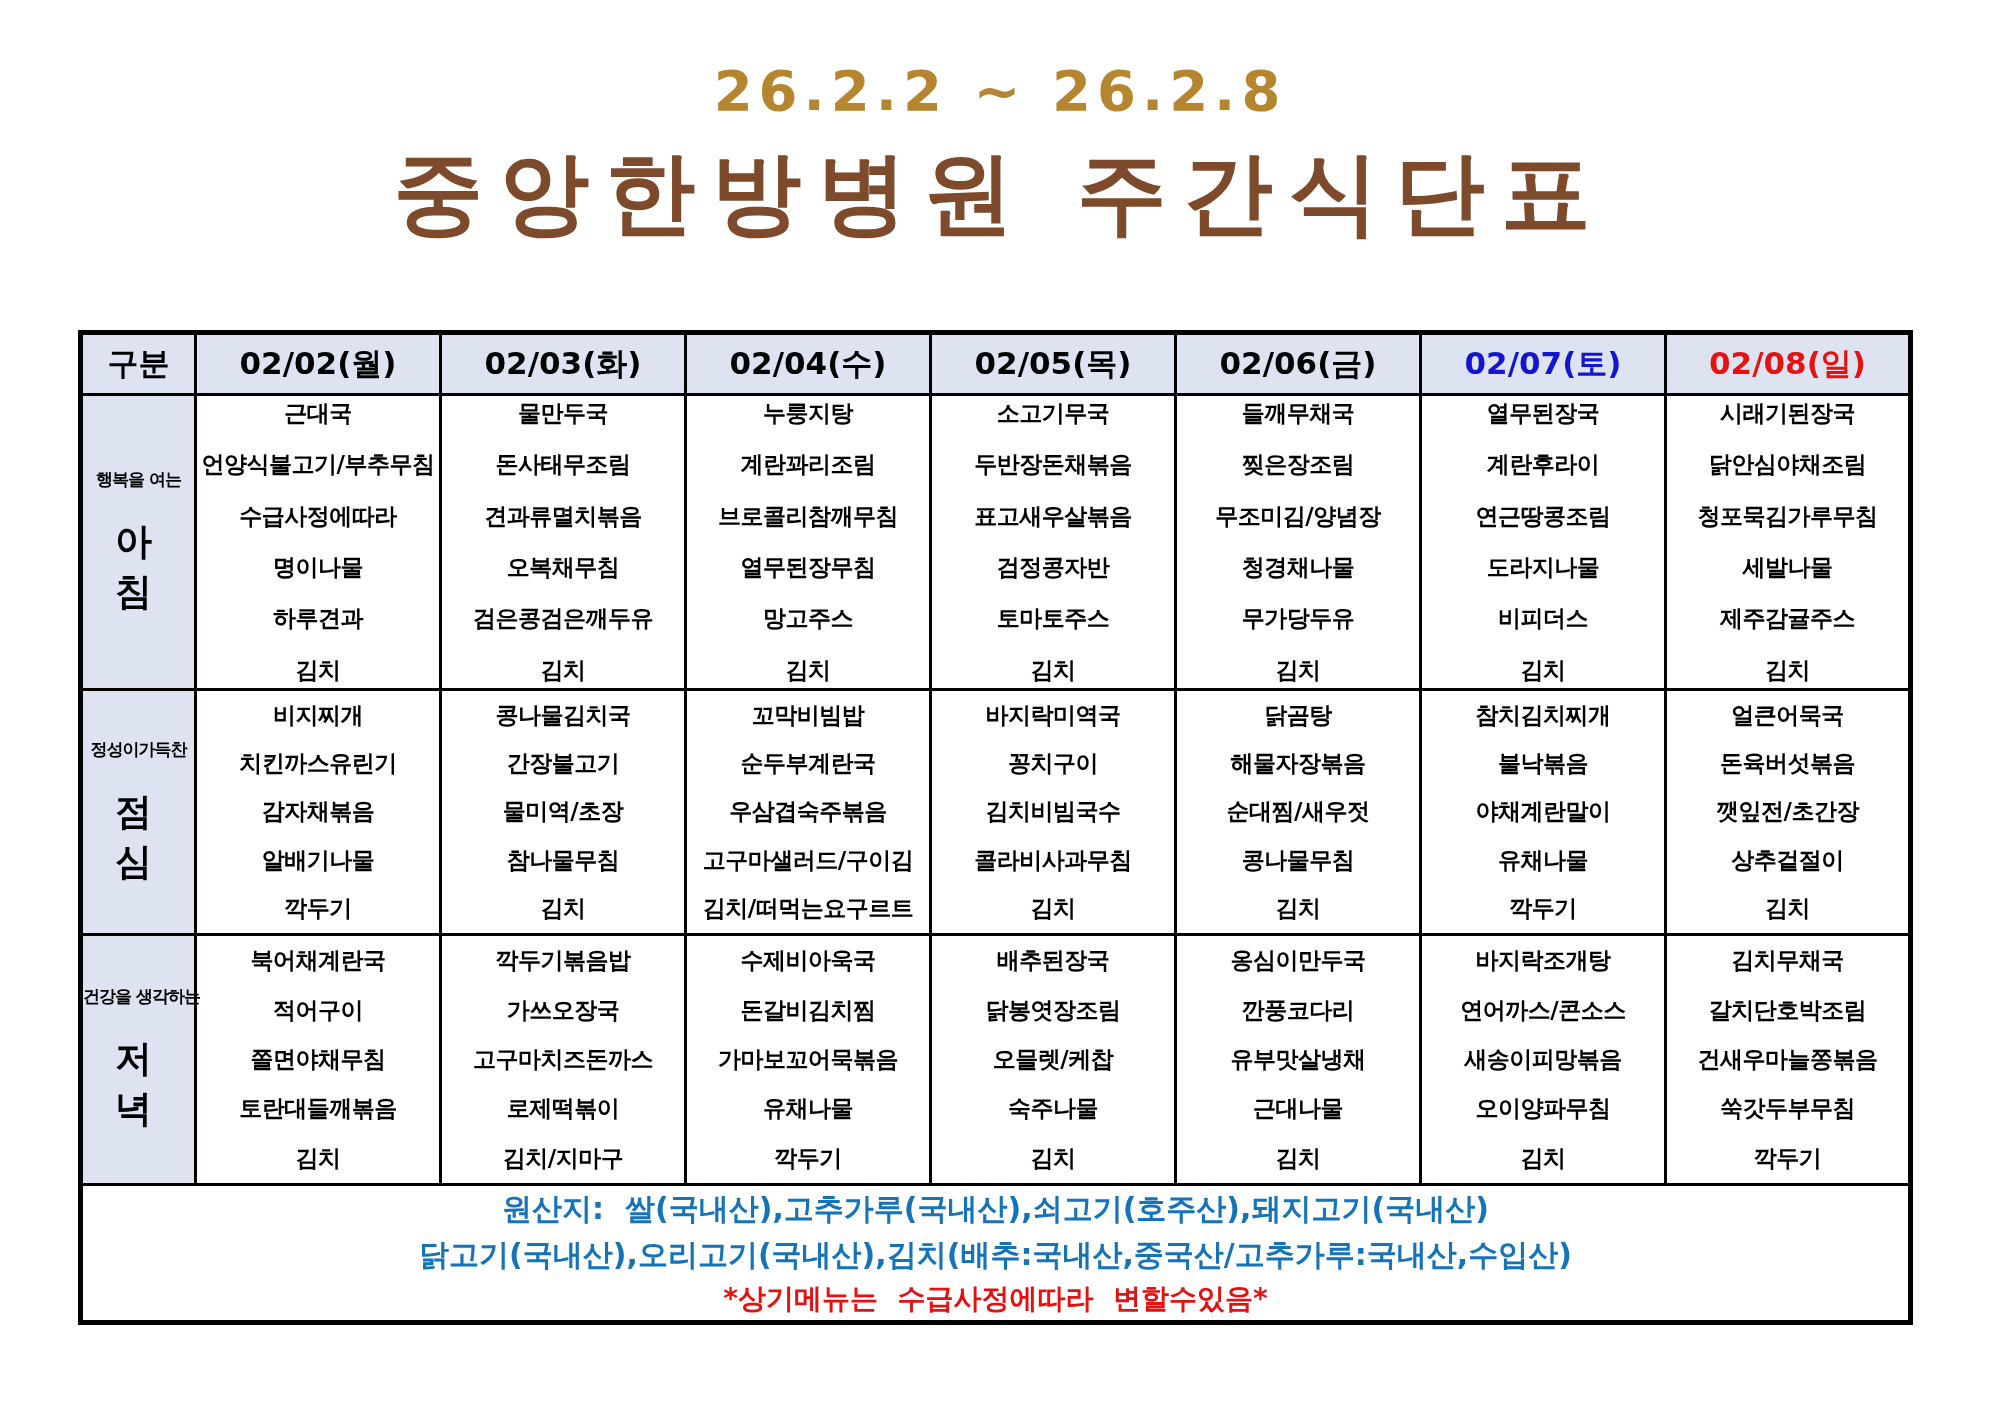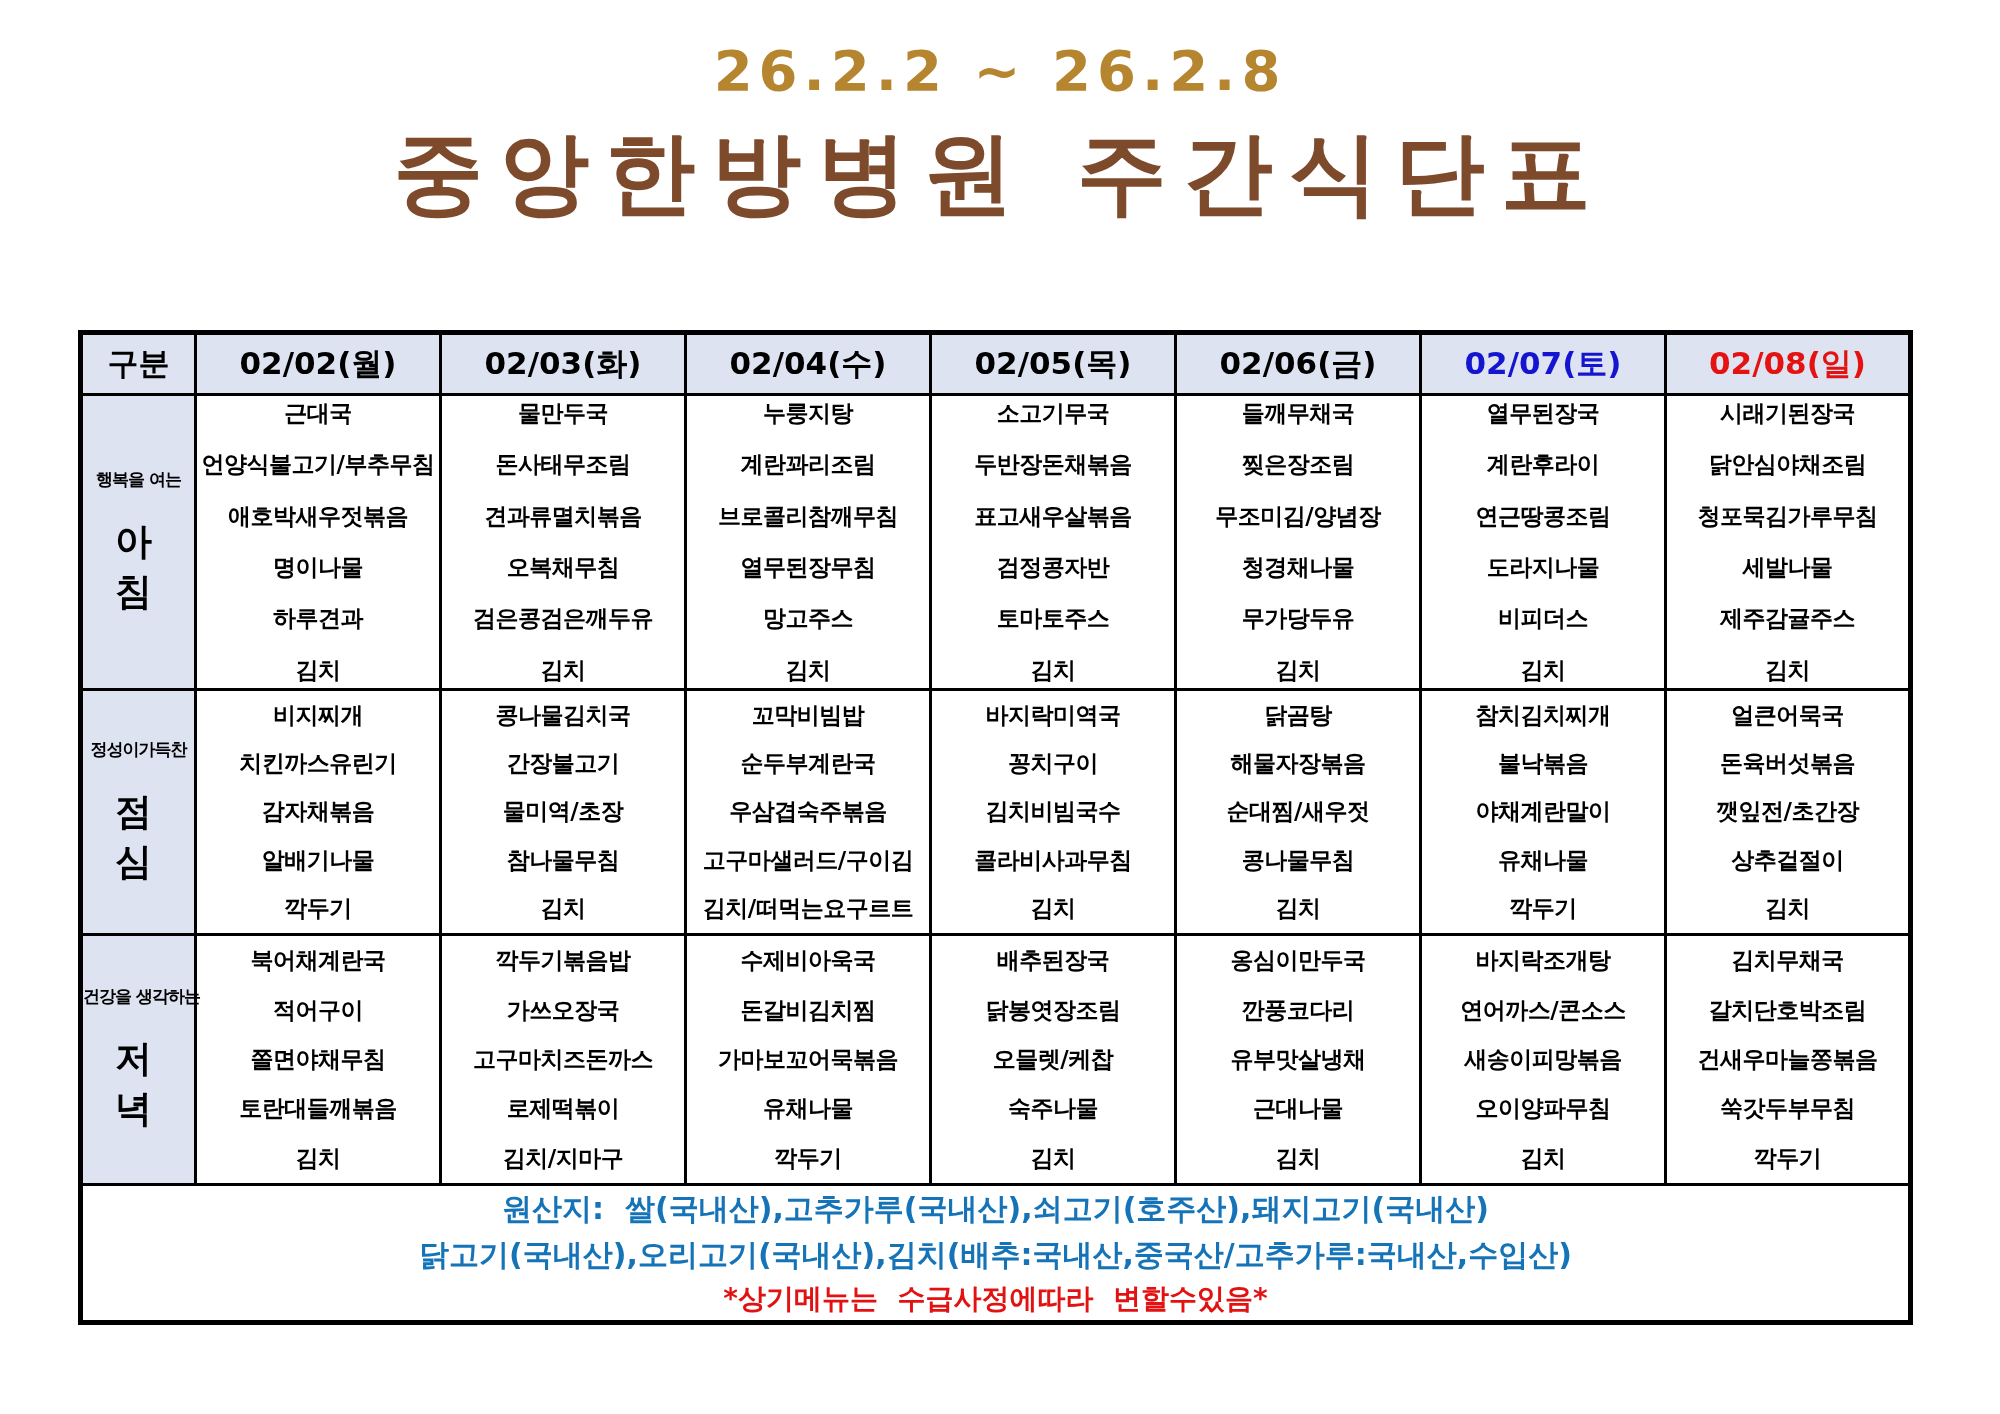--- a/index.html
+++ b/index.html
@@ -1,19 +1,19 @@
 <!DOCTYPE html>
 <html><head>
 <meta charset="utf-8">
 <style>
   * { margin:0; padding:0; box-sizing:border-box; }
   body { width:2000px; height:1414px; background:#ffffff; font-family:"DejaVu Sans","Liberation Sans",sans-serif; }
   .page { position:relative; width:2000px; height:1414px; background:#fff; overflow:hidden; }
 
-  .titles { text-align:center; padding-top:38px; }
+  .titles { text-align:center; padding-top:58px; }
   .date-range { font-size:56px; font-weight:800; color:#b5862f; letter-spacing:6px; }
   .main-title { margin-top:10px; font-size:90px; font-weight:800; color:#7d4b2c; letter-spacing:16px;text-align:center; }
 
   table.menu-table { position:absolute; top:330px; left:78px; width:1830px; border-collapse:collapse; table-layout:fixed; }
   table.menu-table, table.menu-table td { border:3px solid #000; }
   table.menu-table { border:5px solid #000; }
 
   td { vertical-align:middle; background:#fff; }
   td.hdr { background:#dee3f1; text-align:center; font-size:31px; font-weight:800; color:#000; height:62px; }
   td.hdr.sat { color:#1515cf; }
@@ -69,21 +69,21 @@
 
     <tr class="row-b">
       <td class="label-cell">
         <div class="tagline">행복을 여는</div>
         <div class="meal-name">아 침</div>
       </td>
       <td>
             <div class="inner">
         <div class="mi">근대국</div>
         <div class="mi">언양식불고기/부추무침</div>
-        <div class="mi">애호박새우젓볶음</div>
+        <div class="mi">수급사정에따라</div>
         <div class="mi">명이나물</div>
         <div class="mi">하루견과</div>
         <div class="mi">김치</div>
       </div>
           </td>
       <td>
             <div class="inner">
         <div class="mi">물만두국</div>
         <div class="mi">돈사태무조림</div>
         <div class="mi">견과류멸치볶음</div>

